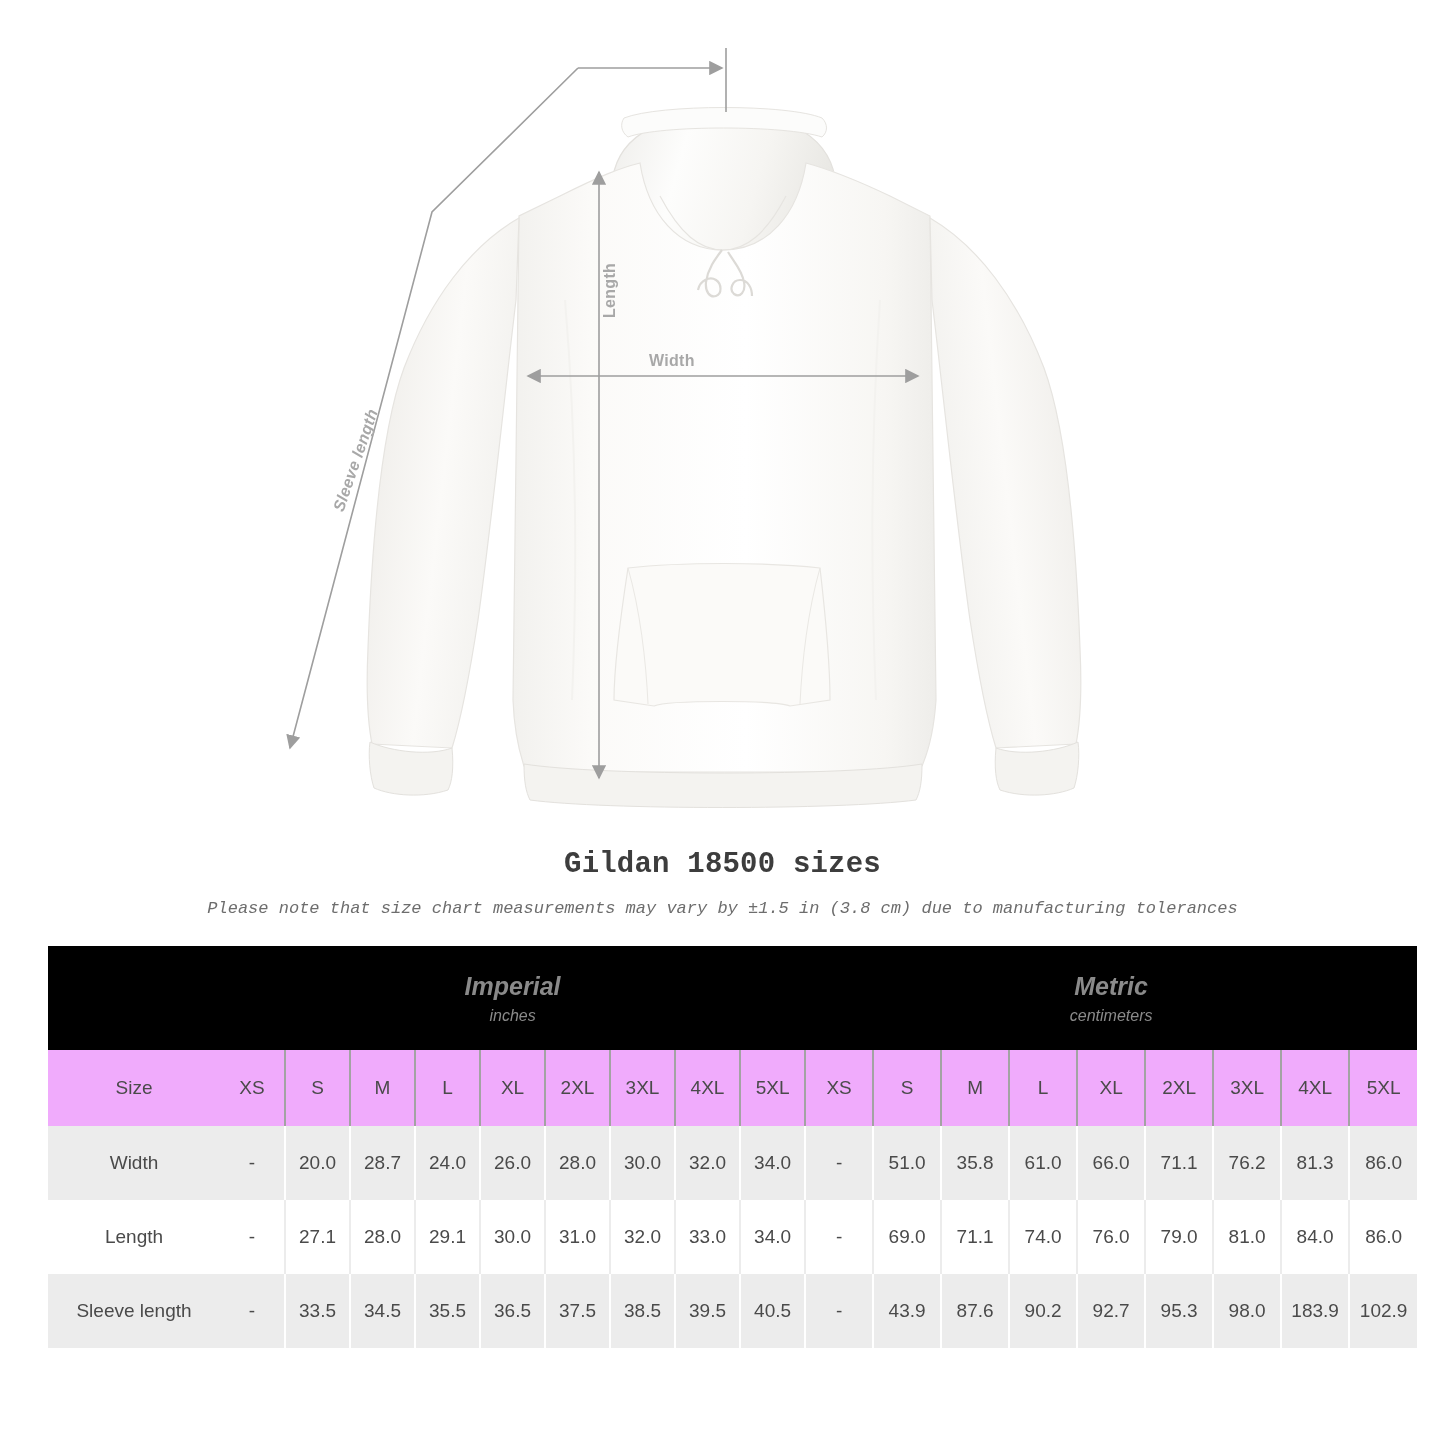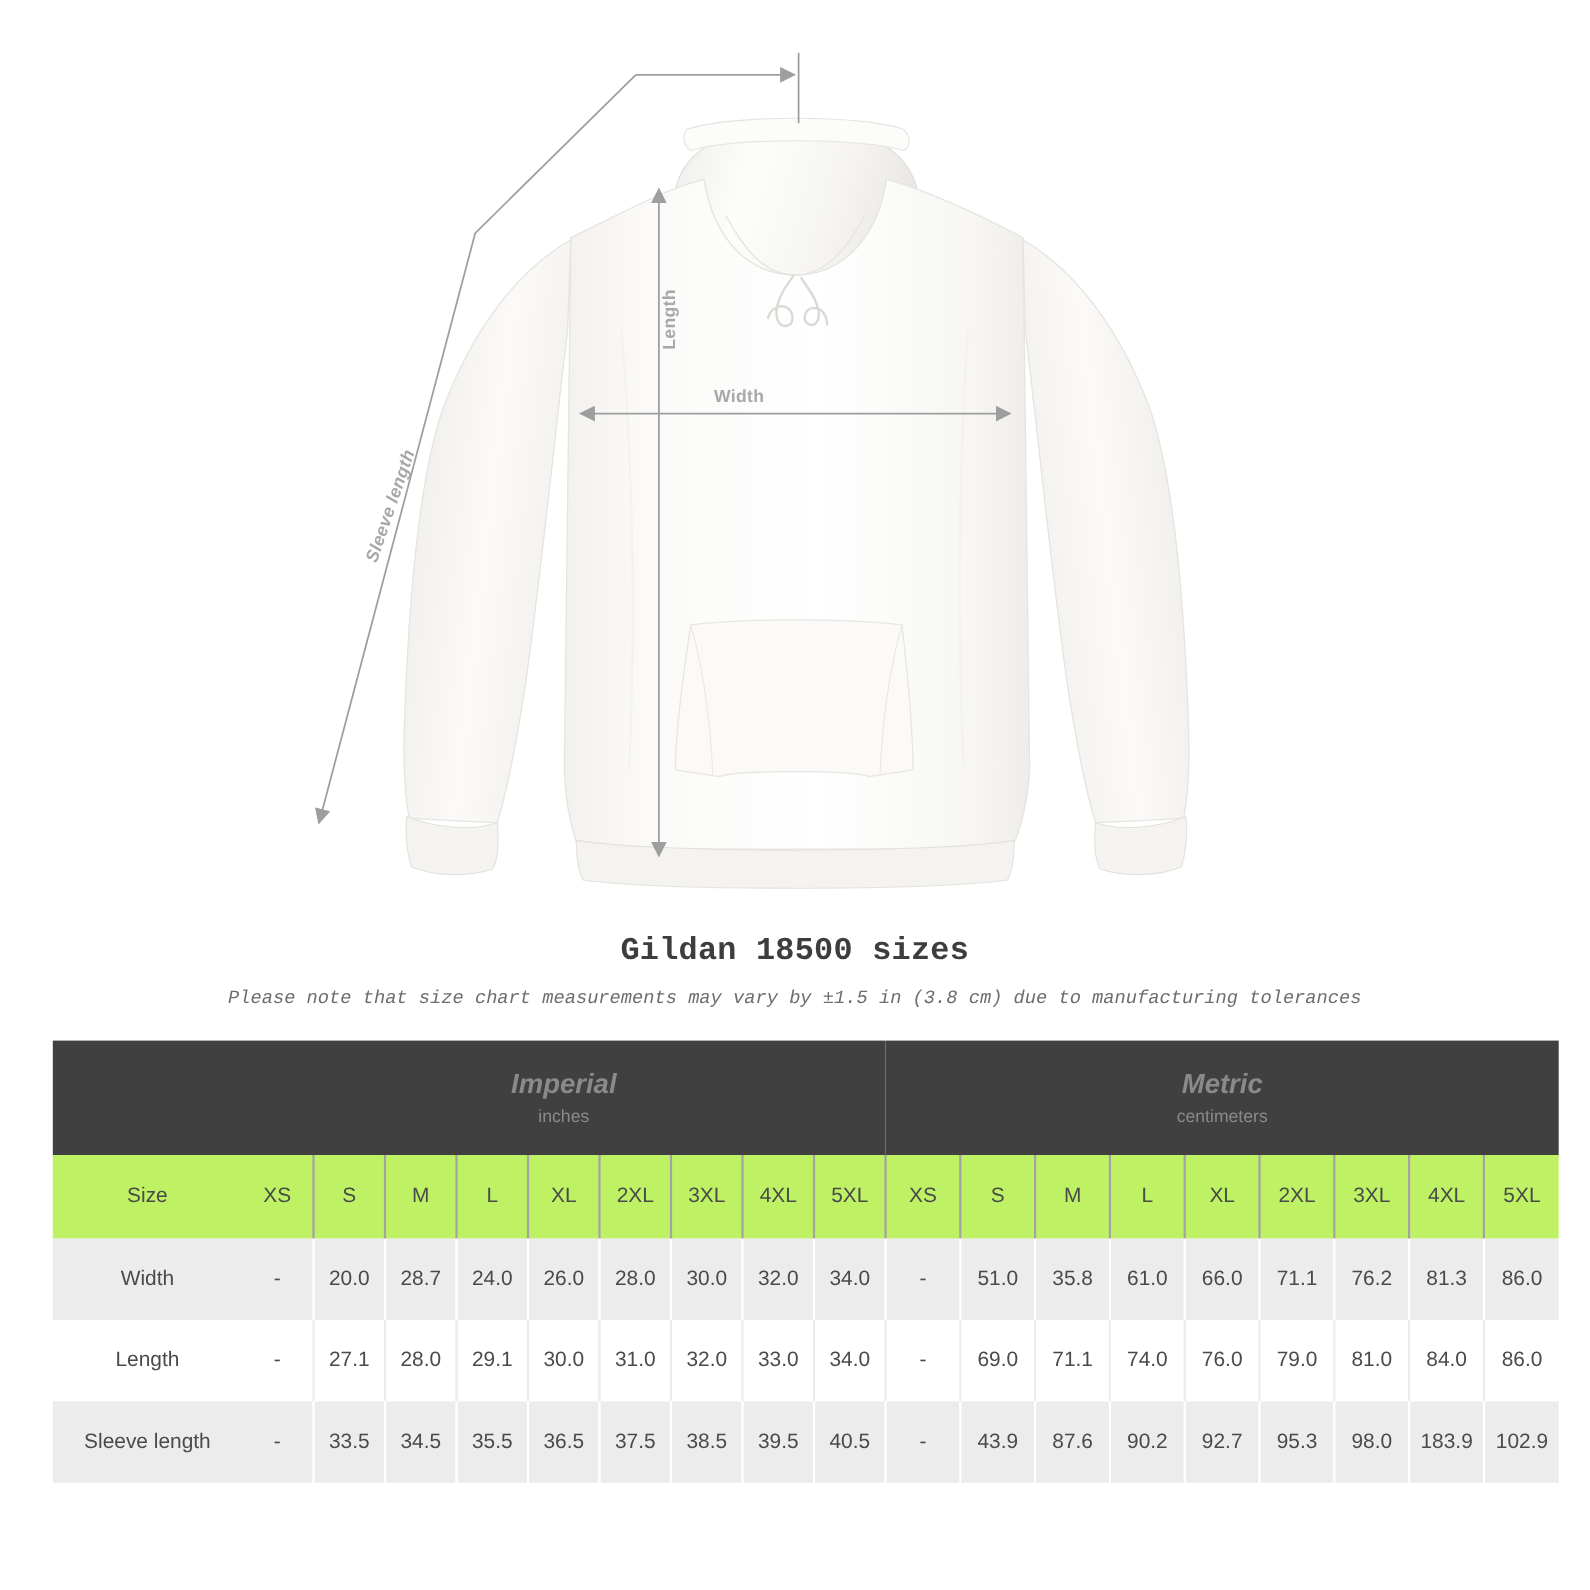--- a/index.html
+++ b/index.html
@@ -82,41 +82,42 @@
     width: 1349px;
     table-layout: fixed;
   }
   table.size-table td, table.size-table th {
     padding: 0;
     text-align: center;
     vertical-align: middle;
     font-weight: normal;
   }
   .unit-head {
-    background: #404040;
+    background: #000000;
     height: 104px;
   }
   .unit-head .unit-name {
     font-size: 25px;
     font-style: italic;
     font-weight: bold;
     color: #8a8a8a;
     line-height: 1.25;
   }
   .unit-head .unit-sub {
     font-size: 16px;
+    font-style: italic;
     color: #8a8a8a;
     padding-top: 4px;
   }
   .hdr-row td {
     height: 76px;
     font-size: 19px;
     font-weight: bold;
     color: #4a4a4a;
-    background: #bef264;
+    background: #f0abfc;
   }
   .hdr-row td.rowlabel {
     font-size: 19px;
   }
   .data-row td {
     height: 74px;
     font-size: 19px;
     color: #4a4a4a;
   }
   .data-row.shade td { background: #ececec; }

